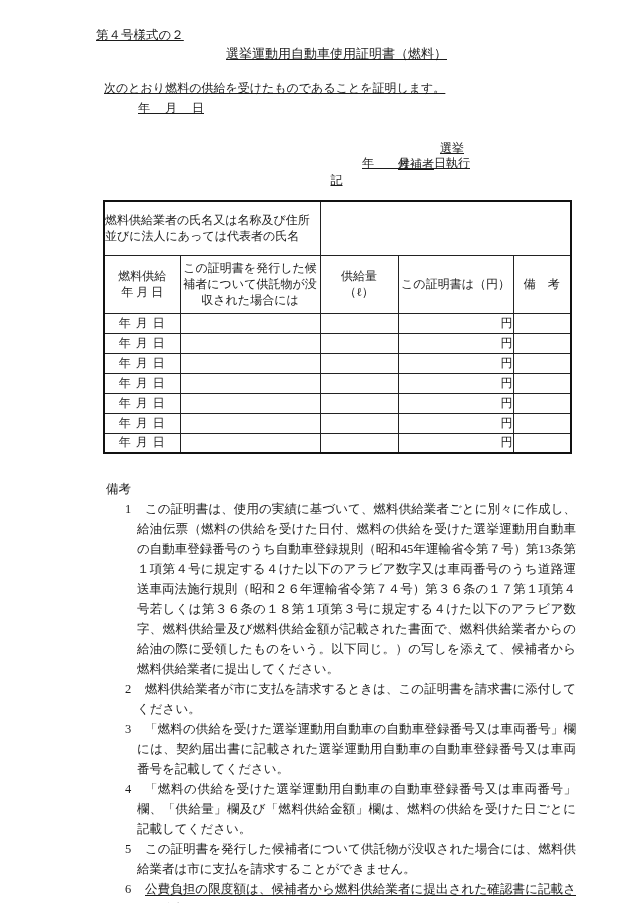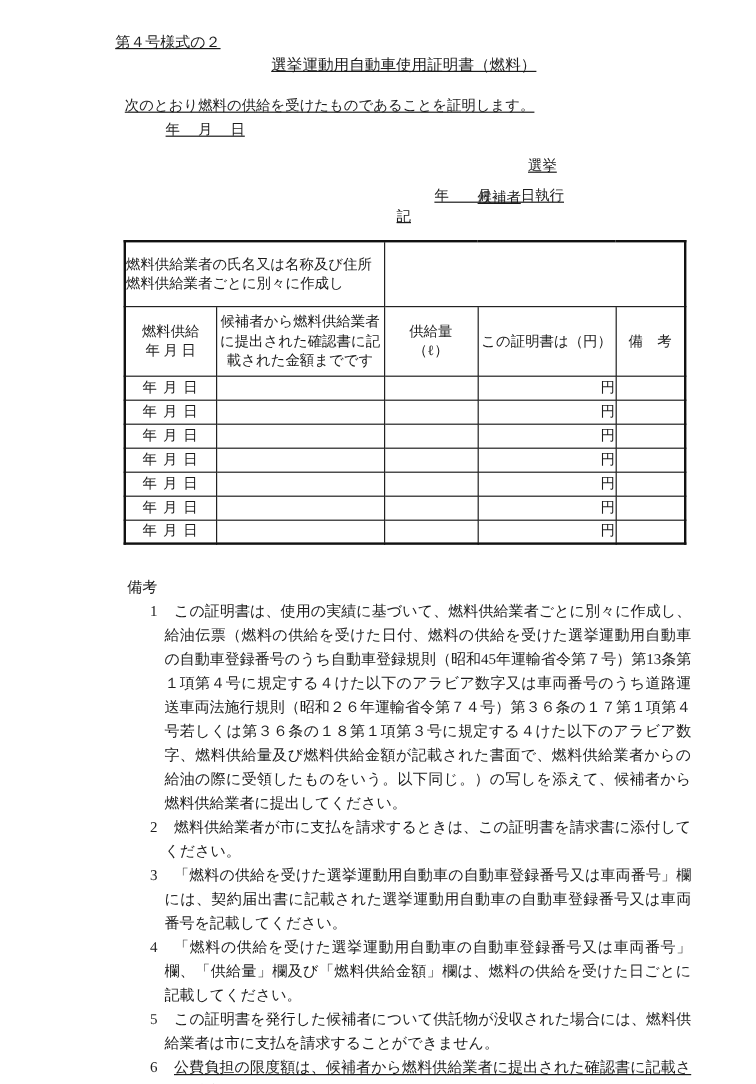--- a/index.html
+++ b/index.html
@@ -20,21 +20,21 @@
     background: #ffffff;
     overflow: hidden;
   }
   .abs { position: absolute; line-height: 16px; font-size: 12px; white-space: pre; text-decoration: underline; }
 
   .form-number   { left: 96px;  top: 27px; font-size: 12.5px; }
   .doc-title     { left: 103px; top: 46px; width: 467px; text-align: center; font-size: 13px; }
   .intro         { left: 104px; top: 80px; font-size: 12px; }
   .intro-date    { left: 138px; top: 100px; }
   .exec-date     { left: 362px; top: 119px; margin-top: 36px; }
-  .election-label{ left: 440px; top: 130px; }
+  .election-label{ left: 440px; top: 140px; }
   .candidate-label{ left: 398px; top: 156px; }
   .record-mark   { left: 103px; top: 172px; width: 467px; text-align: center; }
 
   table.fuel-table {
     position: absolute;
     left: 103px;
     top: 200px;
     width: 467px;
     border-collapse: collapse;
     table-layout: fixed;
@@ -115,27 +115,27 @@
     <colgroup>
       <col style="width:76px">
       <col style="width:140px">
       <col style="width:78px">
       <col style="width:115px">
       <col style="width:58px">
     </colgroup>
     <tbody>
       <tr class="row-supplier">
         <td colspan="2" class="supplier-label">燃料供給業者の氏名又は名称及び住所
-燃料供給業者ごとに別々に作成し</td>
+並びに法人にあっては代表者の氏名</td>
         <td colspan="3" class="cell-blank"></td>
       </tr>
       <tr class="row-header">
         <th class="th-pre">燃料供給
 年 月 日</th>
-        <th class="th-vehicle">候補者から燃料供給業者に提出された確認書に記載された金額までです</th>
+        <th class="th-vehicle">この証明書を発行した候補者について供託物が没収された場合には</th>
         <th class="th-pre">供給量
 （ℓ）</th>
         <th>この証明書は（円）</th>
         <th>備　考</th>
       </tr>
 
       <tr class="row-data">
         <td class="cell-date">年 月 日</td>
         <td class="cell-blank"></td>
         <td class="cell-blank"></td>

